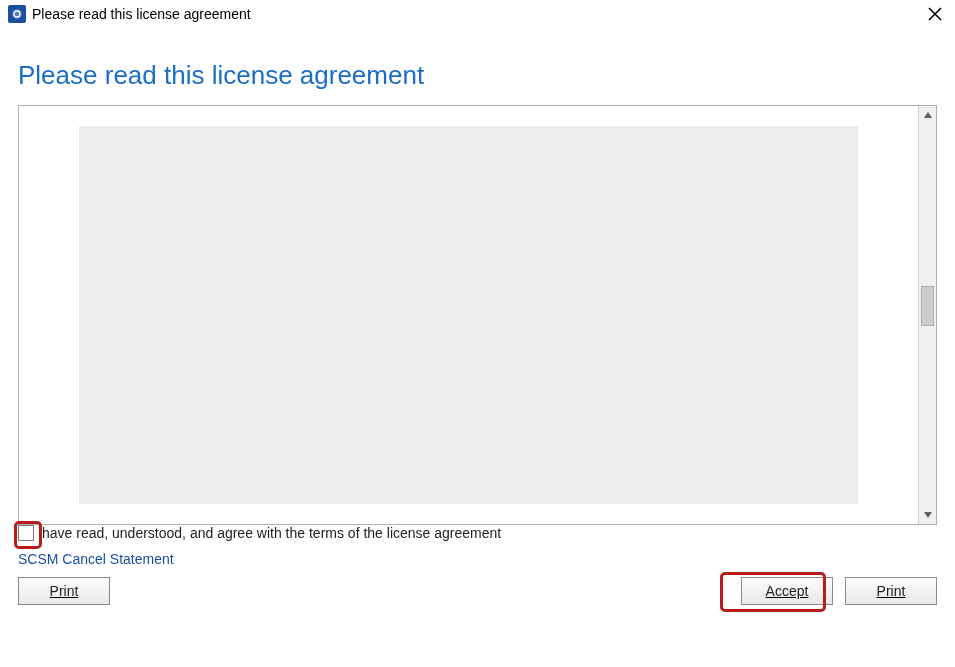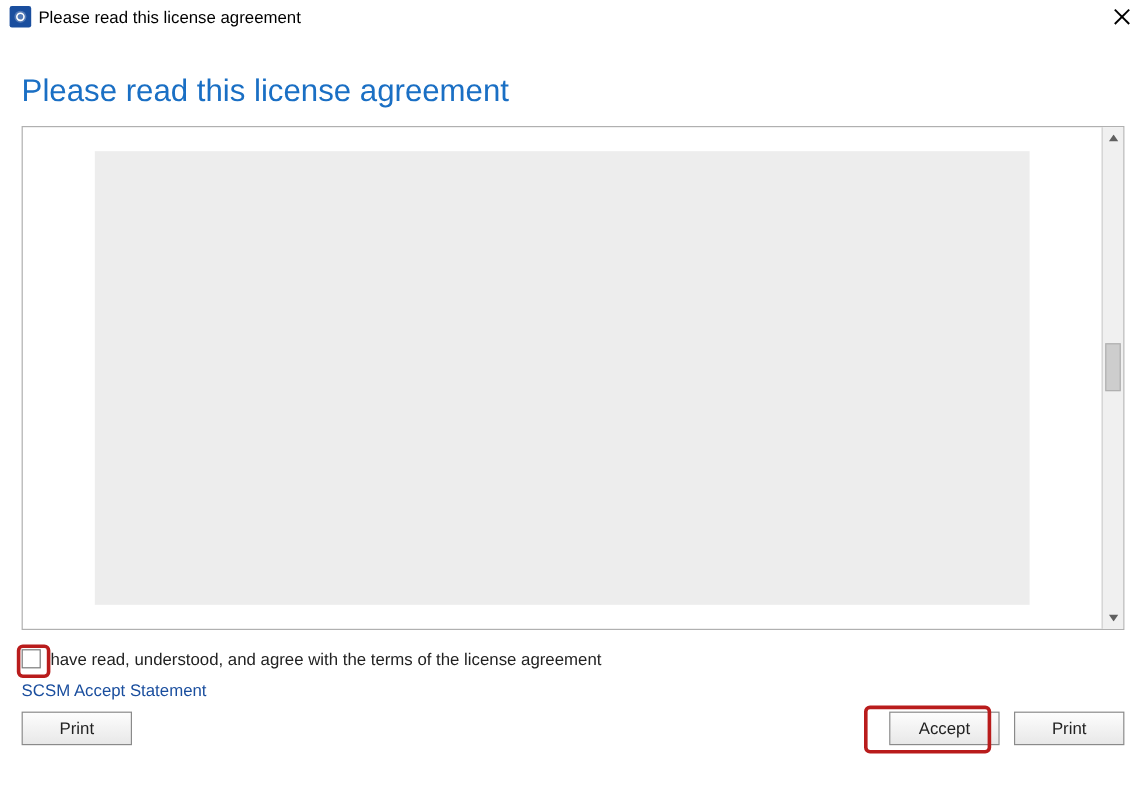--- a/index.html
+++ b/index.html
@@ -105,21 +105,21 @@
       right: 2px;
       left: 2px;
       top: 180px;
       height: 40px;
       background: #cdcdcd;
       border: 1px solid #b0b0b0;
     }
     .checkbox-row {
       display: flex;
       align-items: center;
-      margin-top: 16px;
+      margin-top: 0;
       position: relative;
     }
     .checkbox-highlight {
       position: absolute;
       left: -4px;
       top: -4px;
       width: 28px;
       height: 28px;
       border: 3px solid #b91c1c;
       border-radius: 5px;
@@ -142,20 +142,21 @@
       margin-top: 10px;
       color: #1a4e9e;
       font-size: 14px;
       cursor: pointer;
     }
     .button-row {
       display: flex;
       justify-content: space-between;
       align-items: center;
       margin-top: 10px;
+      text-decoration: underline;
     }
     .btn {
       min-width: 92px;
       height: 28px;
       border: 1px solid #8a8a8a;
       background: linear-gradient(to bottom, #fdfdfd, #e8e8e8);
       font-family: inherit;
       font-size: 14px;
       color: #222;
       cursor: pointer;
@@ -219,21 +220,21 @@
       </div>
     </div>
   </div>
 
   <div class="checkbox-row">
     <div class="checkbox-highlight"></div>
     <div class="checkbox"></div>
     <span class="checkbox-label">have read, understood, and agree with the terms of the license agreement</span>
   </div>
 
-  <a class="privacy-link">SCSM Accept Statement</a>
+  <a class="privacy-link">SCSM Cancel Statement</a>
 
   <div class="button-row">
     <button class="btn">Print</button>
     <div class="btn-right-group">
       <div class="accept-highlight"></div>
       <button class="btn">Accept</button>
       <button class="btn">Print</button>
     </div>
   </div>
 </div>

